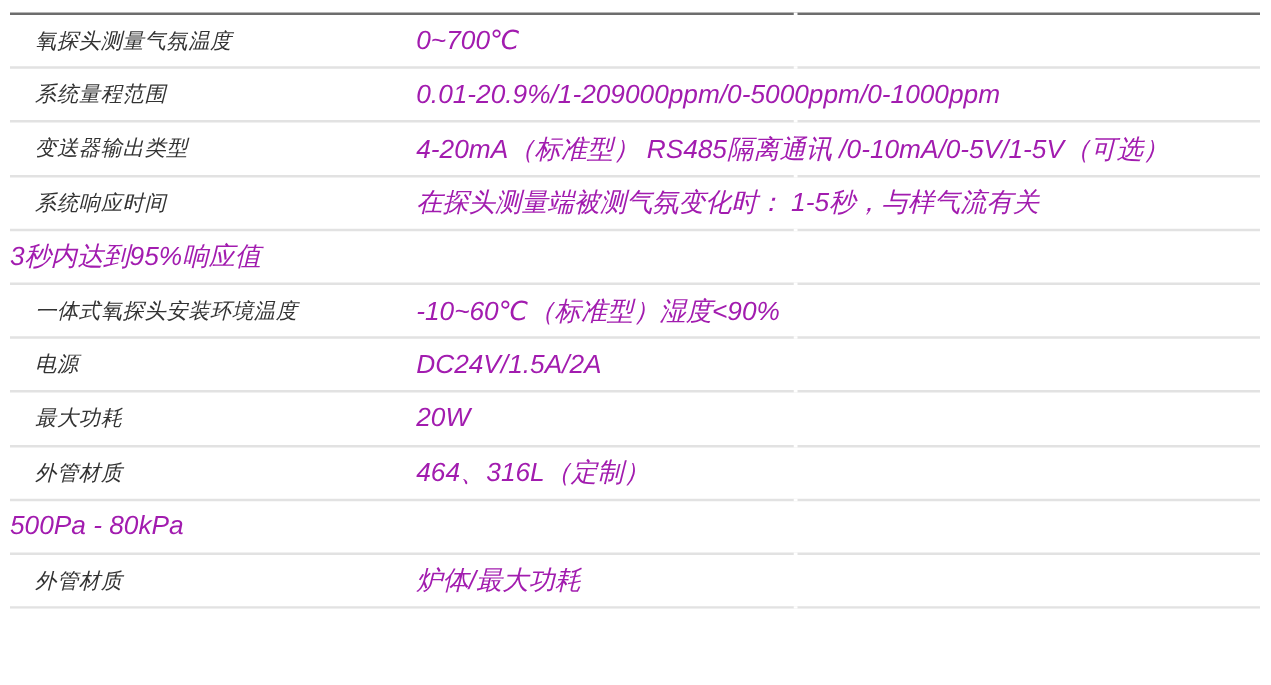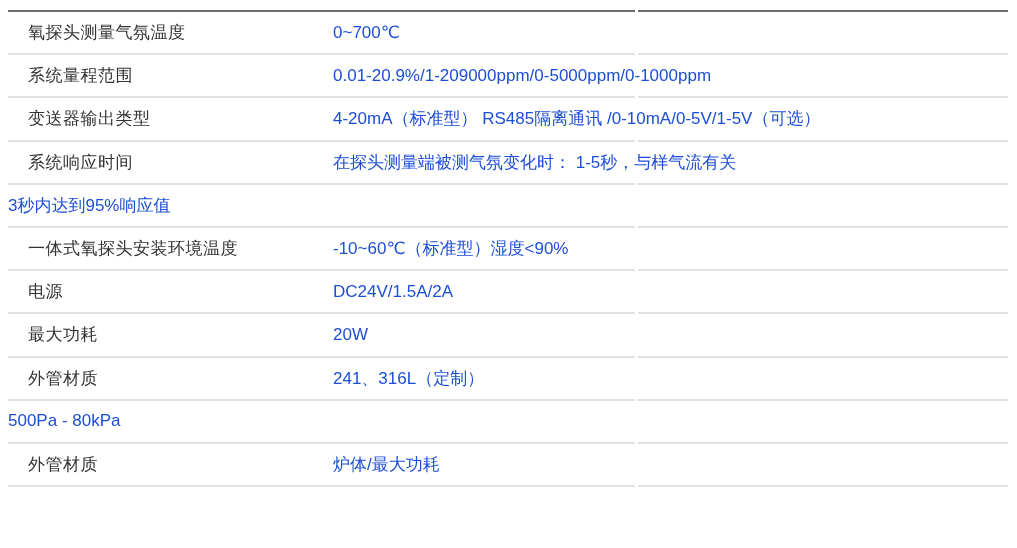--- a/index.html
+++ b/index.html
@@ -4,20 +4,21 @@
 <style>
   html, body {
     margin: 0;
     padding: 0;
     background: #ffffff;
     font-family: "Liberation Sans", "DejaVu Sans", sans-serif;
   }
   .spec-wrap {
     width: 1000px;
     margin: 10px 0 0 8px;
+    font-style: italic;
   }
   .top-rule {
     height: 2px;
     background: #6d6d6d;
     position: relative;
   }
   .top-rule::after {
     content: "";
     position: absolute;
     left: 627px;
@@ -45,22 +46,22 @@
   .spec-label {
     flex: 0 0 305px;
     margin-left: 20px;
     font-size: 17px;
     color: #333333;
     letter-spacing: 0.5px;
     white-space: nowrap;
   }
   .spec-value {
     flex: 1 1 auto;
-    font-size: 17px;
-    color: #1d4ed8;
+    font-size: 21px;
+    color: #a21caf;
     white-space: nowrap;
     overflow: visible;
   }
 </style>
 </head>
 <body>
 
 <div class="spec-wrap">
   <div class="top-rule"></div>
   <div>
@@ -100,21 +101,21 @@
       </div>
 
       <div class="spec-row">
         <span class="spec-label">最大功耗</span>
         <span class="spec-value">20W</span>
       </div>
 
 
       <div class="spec-row">
         <span class="spec-label">外管材质</span>
-        <span class="spec-value">241、316L（定制）</span>
+        <span class="spec-value">464、316L（定制）</span>
       </div>
 
       <div class="spec-row">
         <span class="spec-value">500Pa - 80kPa</span>
       </div>
 
       <div class="spec-row">
         <span class="spec-label">外管材质</span>
         <span class="spec-value">炉体/最大功耗</span>
       </div>

